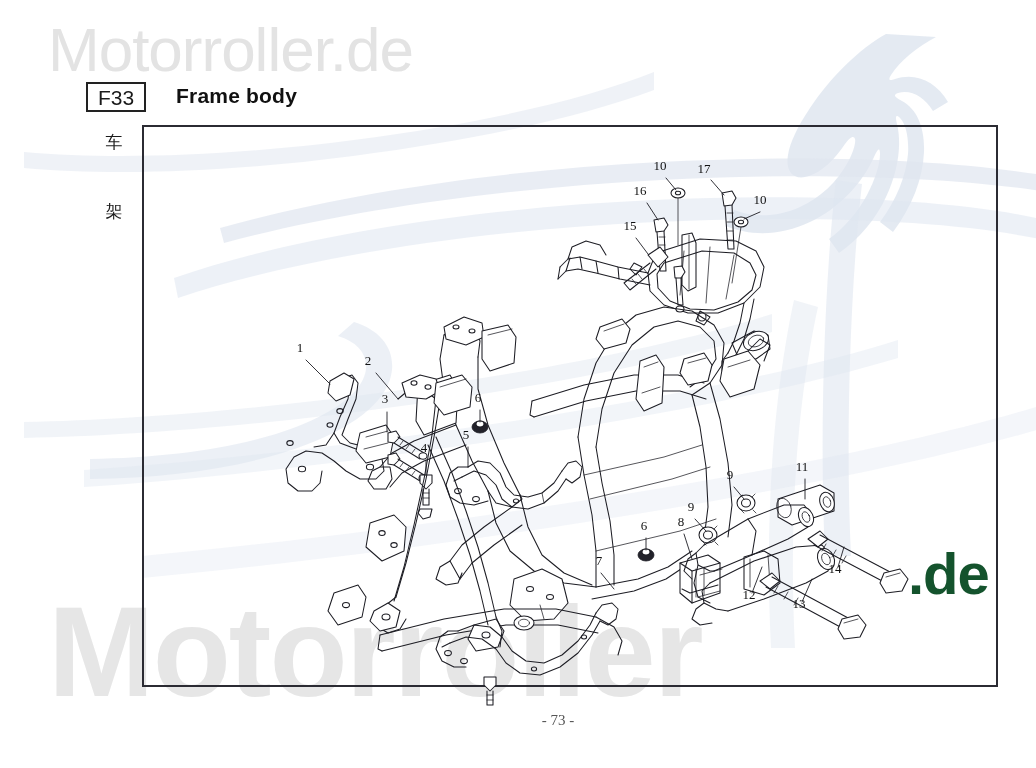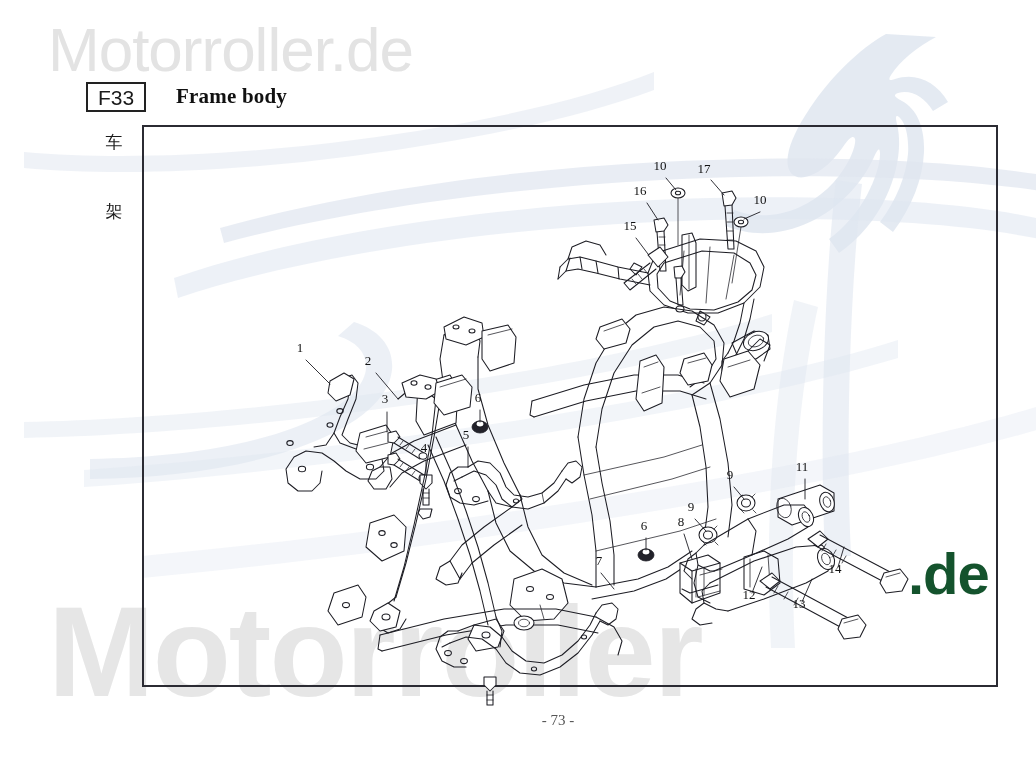--- a/index.html
+++ b/index.html
@@ -70,21 +70,21 @@
     display:flex; align-items:center; justify-content:center;
   }
   #code-box span {
     font-family:"Liberation Sans", sans-serif;
     font-size:21px; font-weight:400; color:#1a1a1a;
     line-height:1;
   }
   #sheet-title {
     position:absolute;
     left:152px; top:84px;
-    font-family:Liberation Serif, serif;
+    font-family:Liberation Sans, sans-serif;
     font-size:21px; font-weight:700; color:#111;
     letter-spacing:0.2px;
     white-space:nowrap;
   }
 
   
   #cjk-label {
     position:absolute;
     left:74px; top:134px;
     width:32px;

